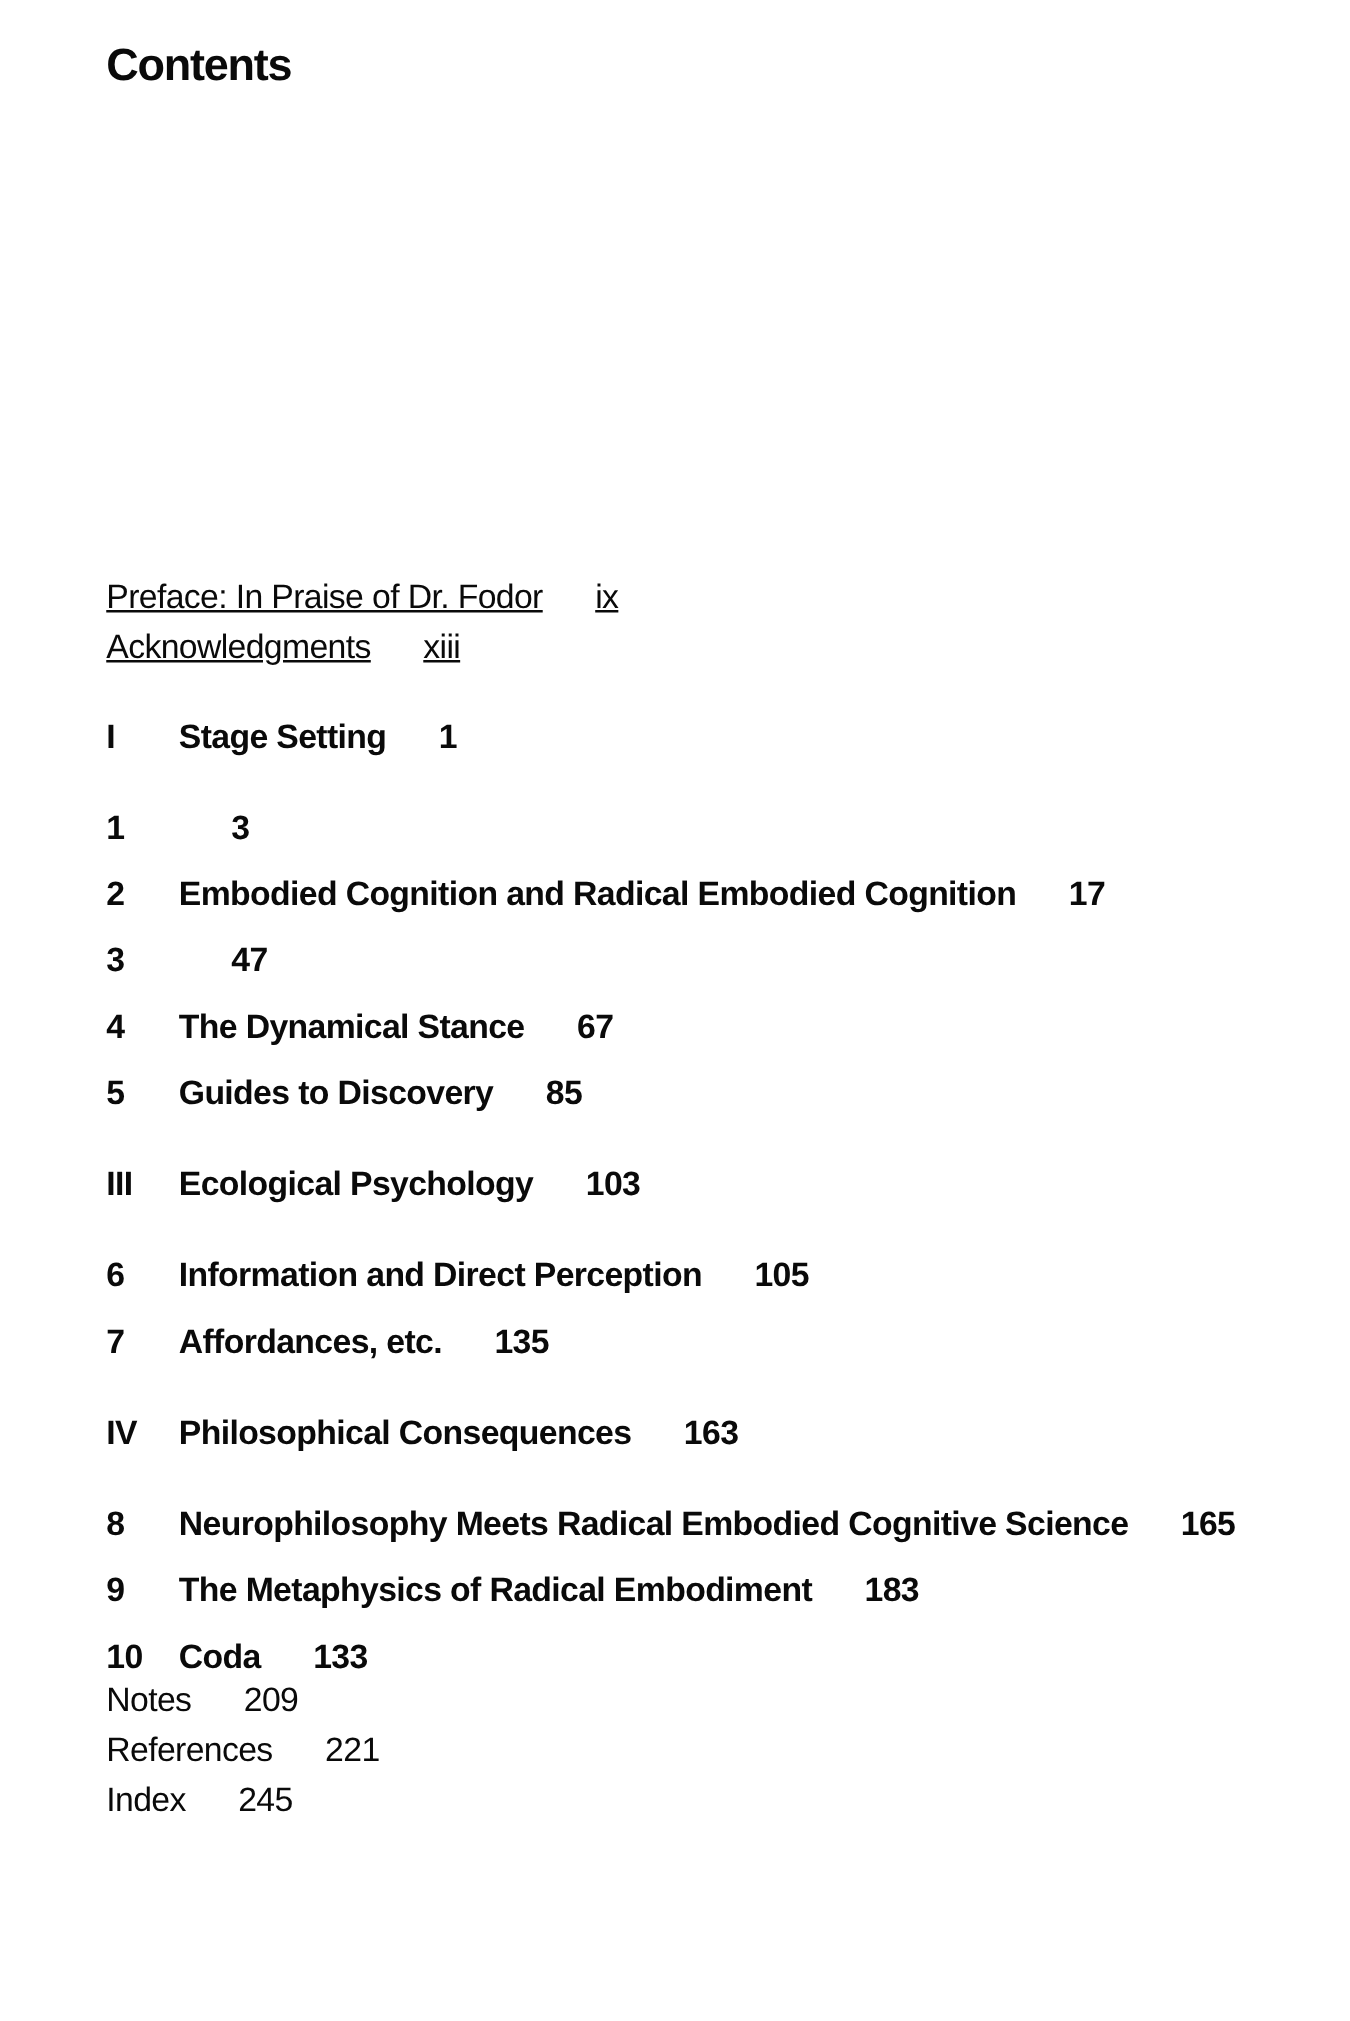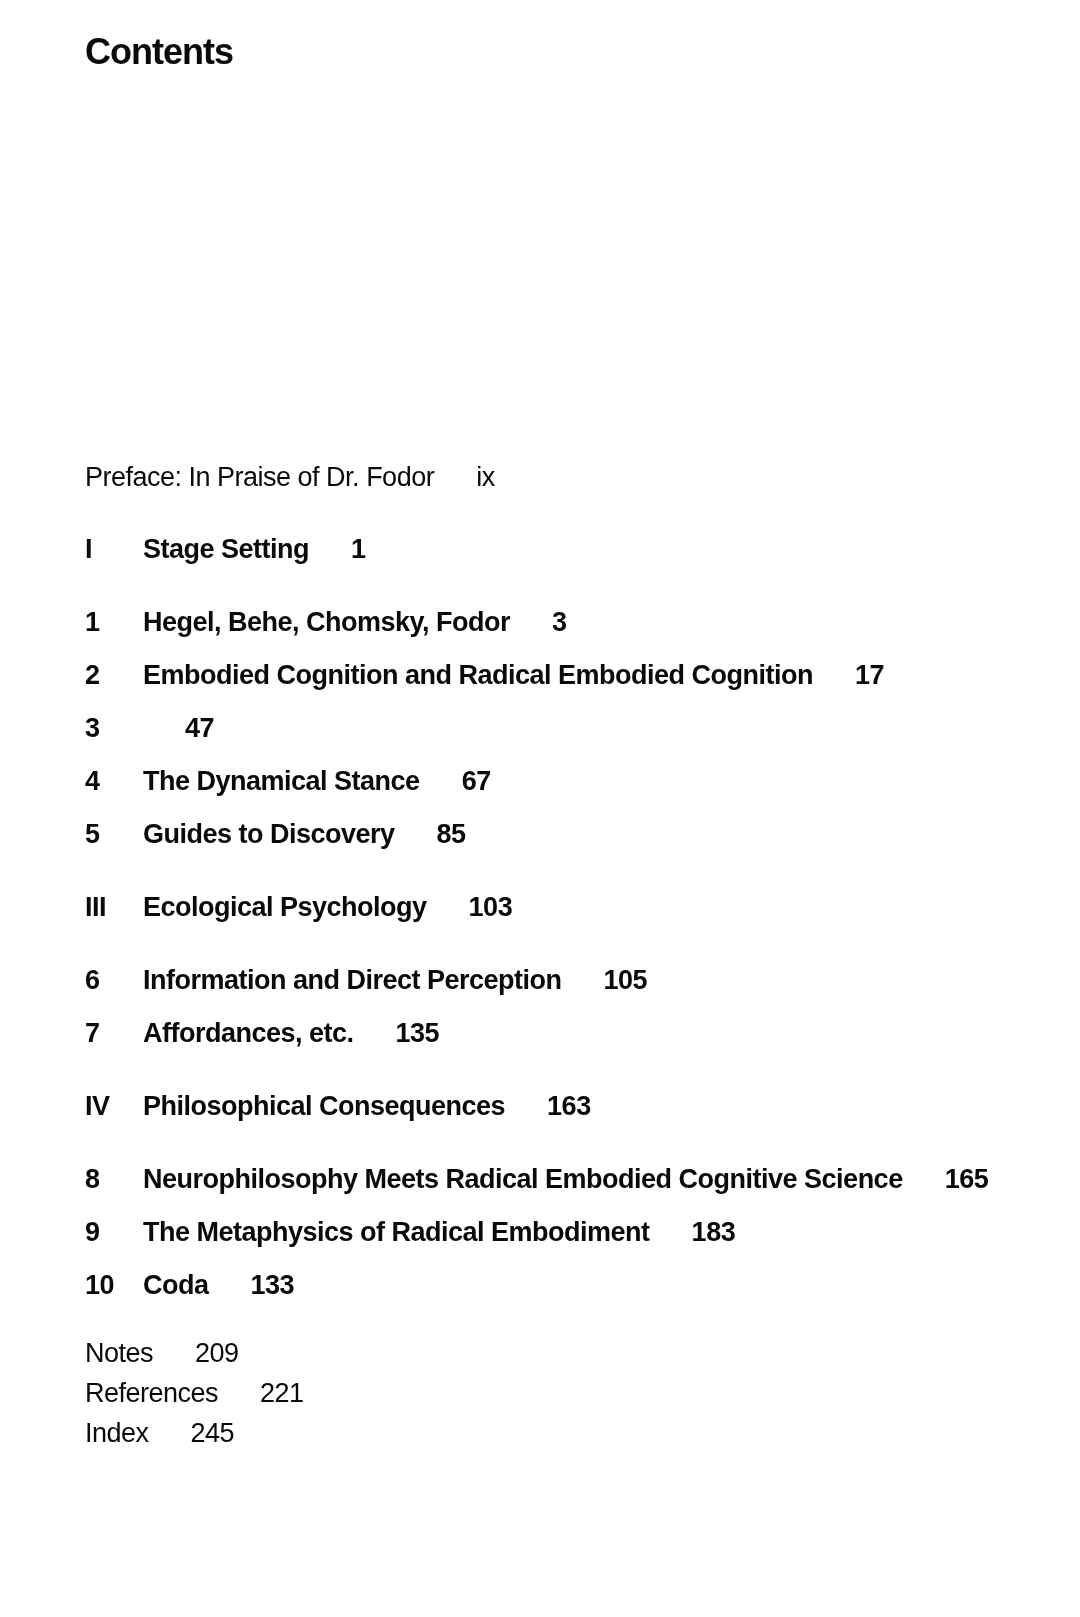--- a/index.html
+++ b/index.html
@@ -27,20 +27,21 @@
     font-size: 36px;
     line-height: 44px;
     font-weight: 700;
     letter-spacing: -1px;
   }
   .front-matter {
     margin-top: 383px;
     font-size: 27px;
     line-height: 40px;
     font-weight: 400;
+    text-decoration: underline;
   }
   .fm-row, .bm-row {
     display: flex;
     align-items: baseline;
   }
   .fm-page, .bm-page {
     margin-left: 42px;
   }
   .toc .row {
     display: flex;
@@ -58,51 +59,53 @@
     white-space: nowrap;
   }
   .toc .title {
     white-space: nowrap;
   }
   .toc .row.part { margin-top: 43px; }
   .toc .row.part + .row.chapter { margin-top: 43px; }
   .toc .row.chapter + .row.chapter { margin-top: 23px; }
   .toc .row:first-child { margin-top: 37px; }
   .back-matter {
-    margin-top: 33px;
     font-size: 27px;
     line-height: 40px;
     font-weight: 400;
   }
 </style>
 </head>
 <body>
 
 <div class="page">
 
   <h1 class="contents-heading">Contents</h1>
 
   <div class="front-matter">
     <div class="fm-row">
       <span>Preface: In Praise of Dr. Fodor</span>
       <span class="fm-page">ix</span>
     </div>
+    <div class="fm-row">
+      <span>Acknowledgments</span>
+      <span class="fm-page">xiii</span>
+    </div>
   </div>
 
   <div class="toc">
 
     <div class="row part">
       <span class="num">I</span>
       <span class="title">Stage Setting</span>
       <span class="pg">1</span>
     </div>
 
     <div class="row chapter">
       <span class="num">1</span>
-      <span class="title">Hegel, Behe, Chomsky, Fodor</span>
       <span class="pg">3</span>
     </div>
 
     <div class="row chapter">
       <span class="num">2</span>
       <span class="title">Embodied Cognition and Radical Embodied Cognition</span>
       <span class="pg">17</span>
     </div>
 
 

